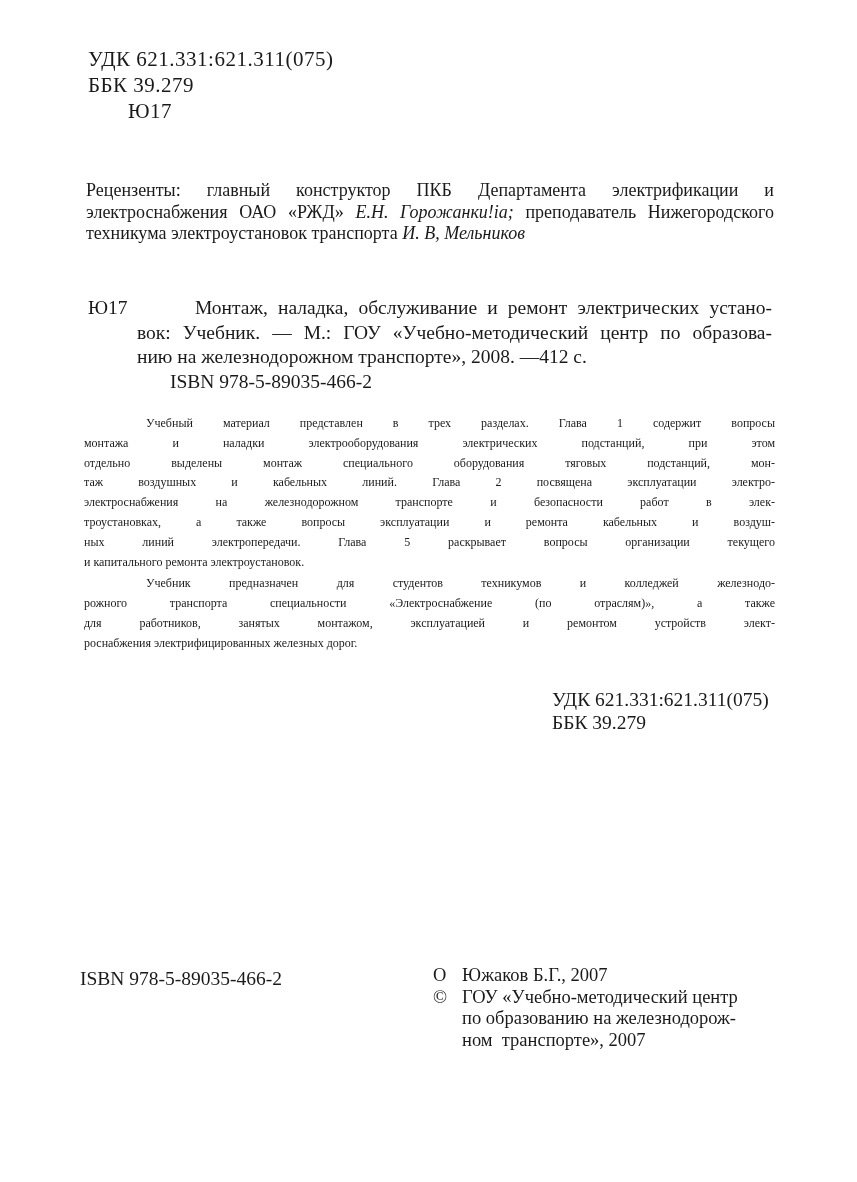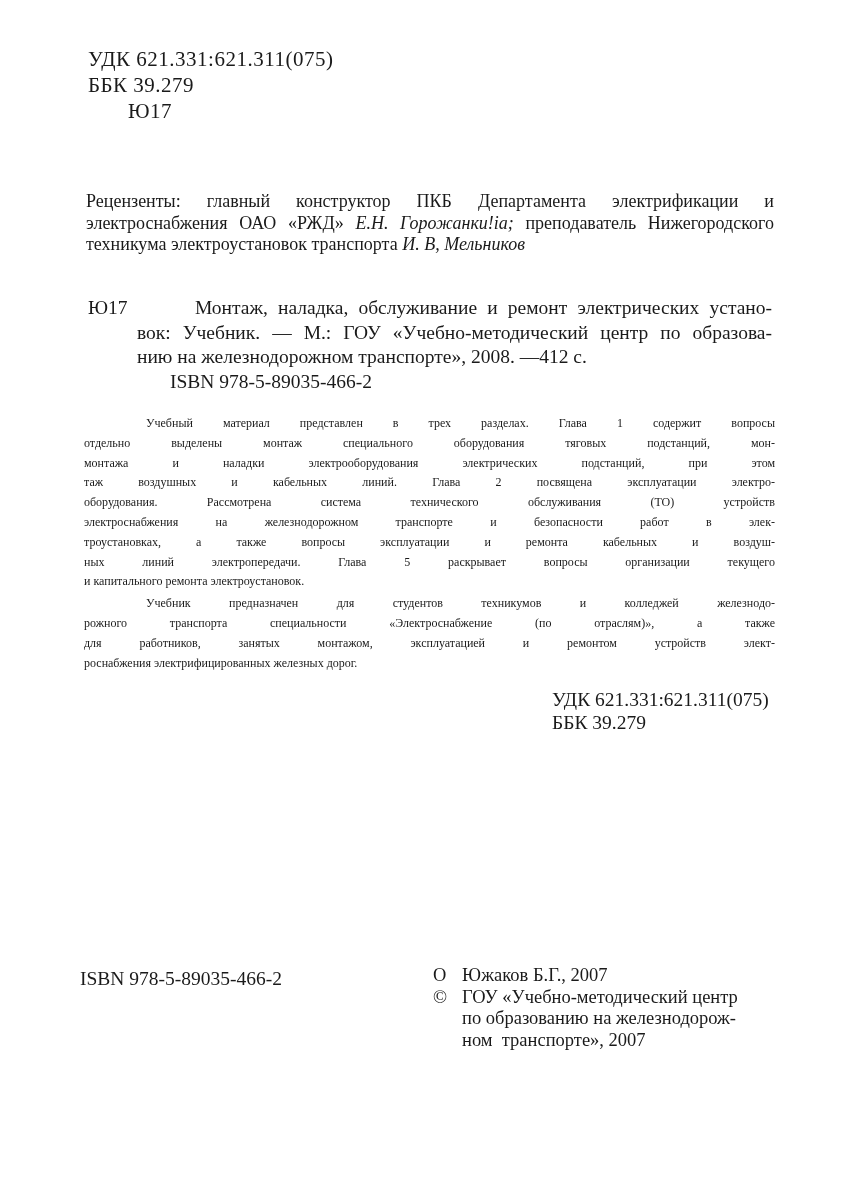--- a/index.html
+++ b/index.html
@@ -22,21 +22,21 @@
   .head-codes {
     left: 88px; top: 46px;
     font-size: 21px;
     line-height: 26px;
     letter-spacing: 0.5px;
   }
   .head-codes .sign-line { margin-left: 40px; }
 
   
   .reviewers {
-    left: 86px; top: 191px;
+    left: 86px; top: 180px;
     width: 688px;
     font-size: 18px;
     line-height: 21.5px;
   }
   .jline { text-align: justify; text-align-last: justify; }
   .lastline { text-align: left; text-align-last: left; }
   .italic { font-style: italic; }
 
   
   .imprint {
@@ -121,24 +121,23 @@
           <div>вок: Учебник. — М.: ГОУ «Учебно-методический центр по образова-</div>
           <div>нию на железнодорожном транспорте», 2008. —412 с.</div>
         </div>
     </div>
     <div class="isbn-line">ISBN 978-5-89035-466-2</div>
   </div>
 
   <div class="abs annotation">
     <div class="para hard-justify">
         <div>Учебный материал представлен в трех разделах. Глава 1 содержит вопросы</div>
+        <div>монтажа и наладки электрооборудования электрических подстанций, при этом</div>
         <div>отдельно выделены монтаж специального оборудования тяговых подстанций, мон-</div>
-        <div>монтажа и наладки электрооборудования электрических подстанций, при этом</div>
         <div>таж воздушных и кабельных линий. Глава 2 посвящена эксплуатации электро-</div>
-        <div>оборудования. Рассмотрена система технического обслуживания (ТО) устройств</div>
         <div>электроснабжения на железнодорожном транспорте и безопасности работ в элек-</div>
         <div>троустановках, а также вопросы эксплуатации и ремонта кабельных и воздуш-</div>
         <div>ных линий электропередачи. Глава 5 раскрывает вопросы организации текущего</div>
         <div>и капитального ремонта электроустановок.</div>
       </div>
     <div class="para hard-justify">
         <div>Учебник предназначен для студентов техникумов и колледжей железнодо-</div>
         <div>рожного транспорта специальности «Электроснабжение (по отраслям)», а также</div>
         <div>для работников, занятых монтажом, эксплуатацией и ремонтом устройств элект-</div>
         <div>роснабжения электрифицированных железных дорог.</div>

